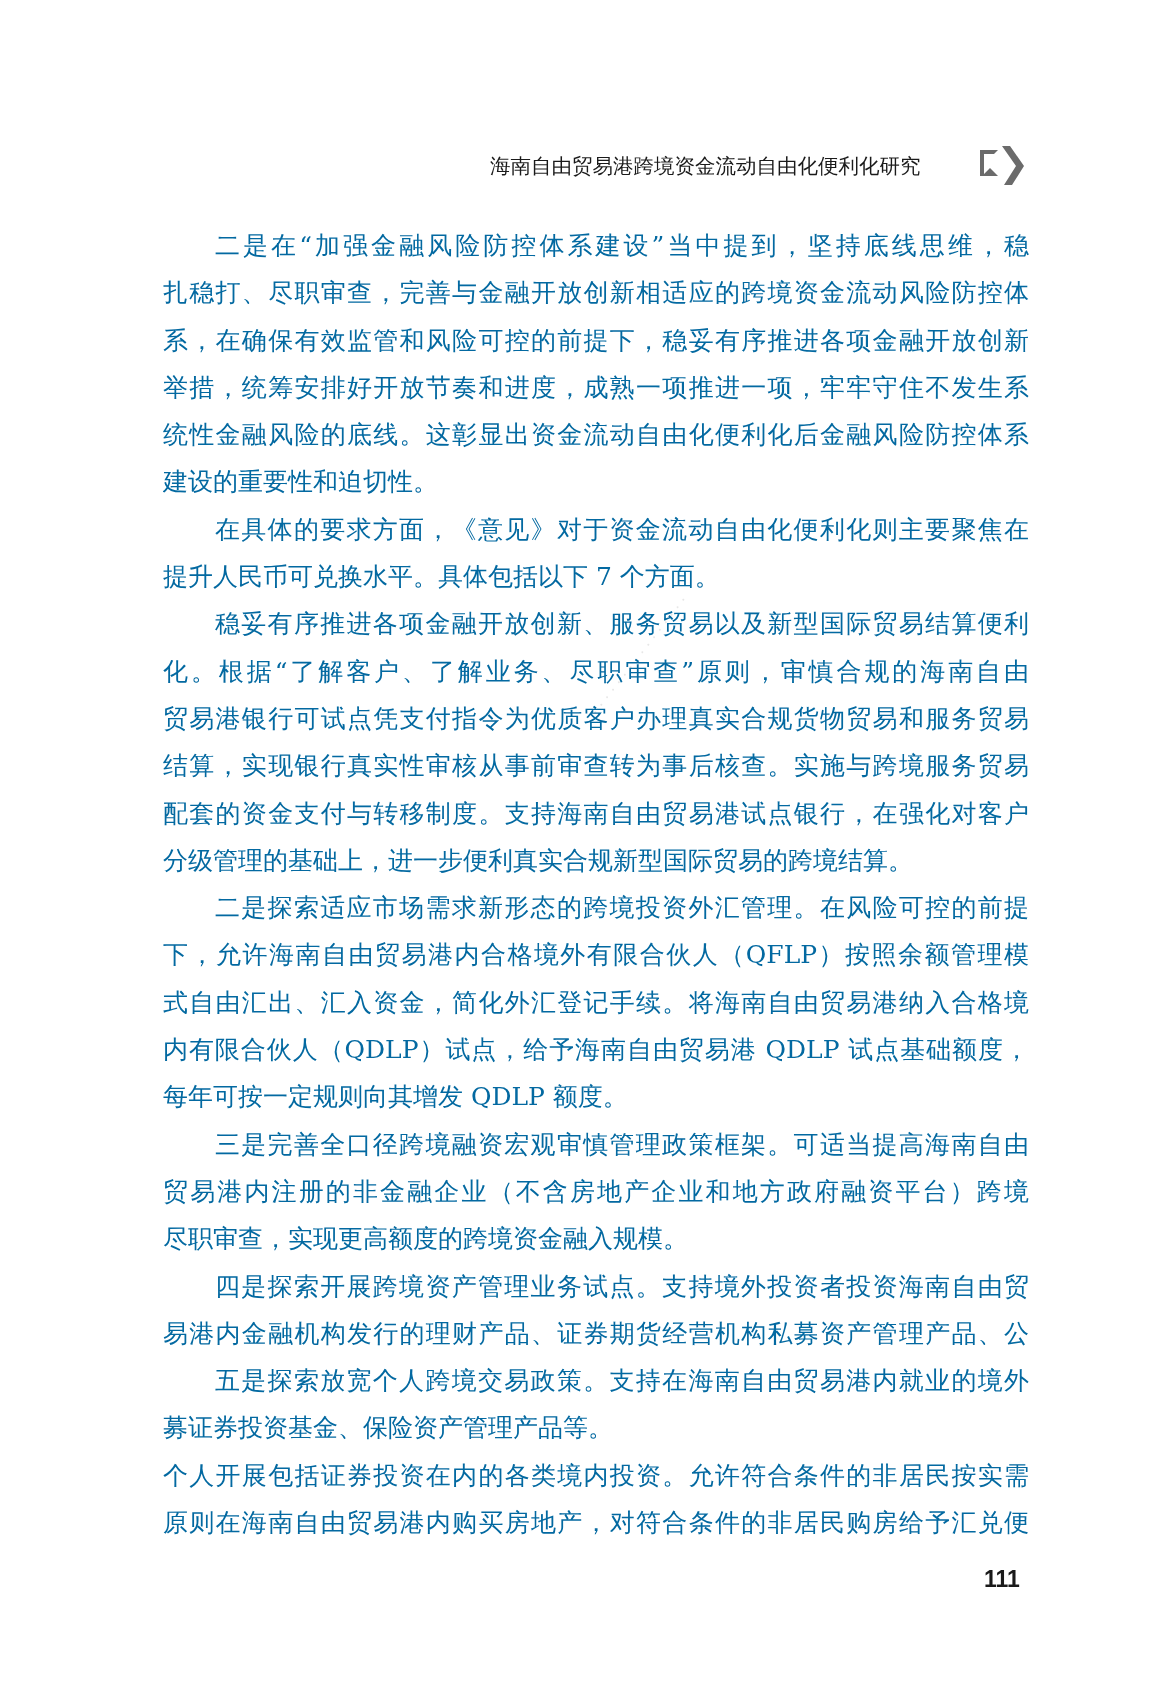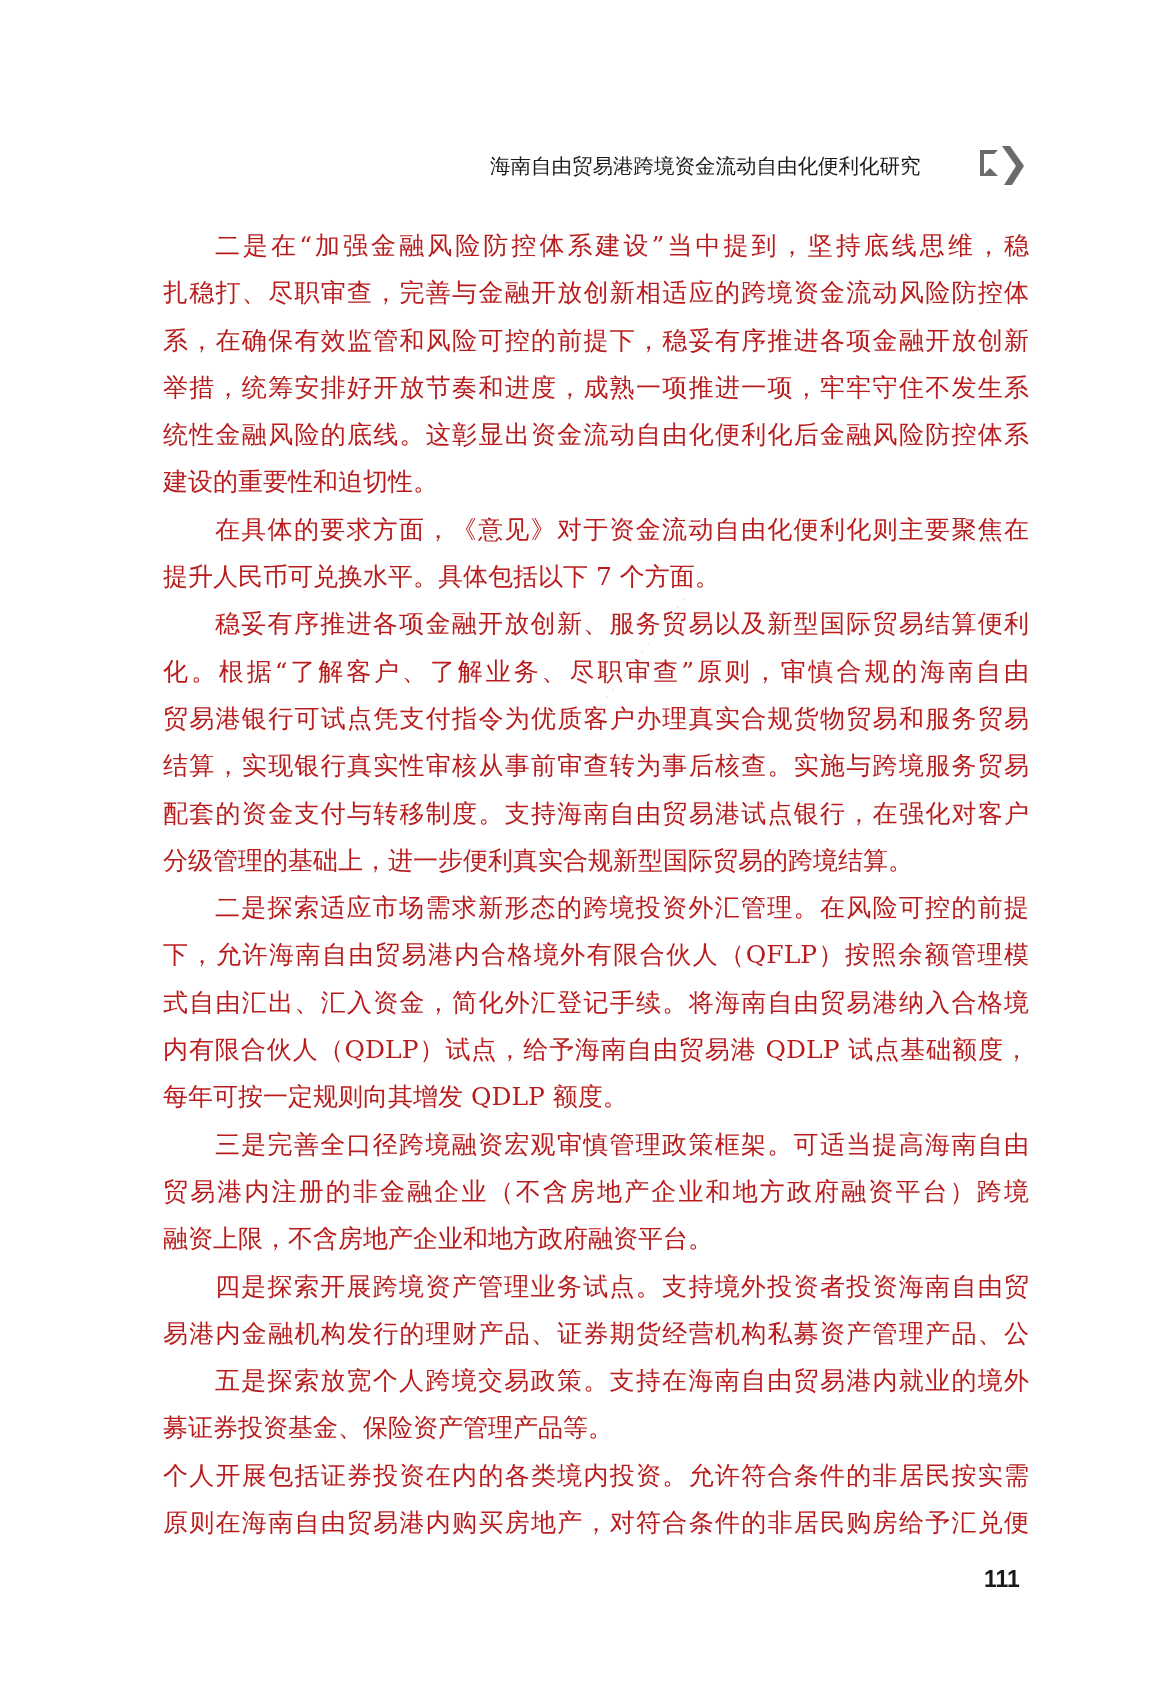--- a/index.html
+++ b/index.html
@@ -7,21 +7,21 @@
     .page { position: absolute; left: 12px; top: 0; width: 1166px; height: 1683px; background: #fff; }
     .running-head {
       position: absolute; left: 478px; top: 152px; width: 440px;
       font-family: "DejaVu Sans", "Liberation Sans", sans-serif;
       font-size: 20.5px; color: #1a1a1a; white-space: nowrap; letter-spacing: 0px;
     }
     .head-icon { position: absolute; left: 966px; top: 144px; width: 50px; height: 42px; }
     .body-text {
       position: absolute; left: 151px; top: 222px; width: 866px;
       font-family: "DejaVu Serif", "Liberation Serif", serif;
-      font-size: 25px; color: #b91c1c;
+      font-size: 25px; color: #0369a1;
     }
     .line {
       height: 47.3px; line-height: 47.3px; white-space: nowrap;
       text-align: justify; text-align-last: justify; text-justify: inter-character;
       overflow: hidden;
     }
     .line.last { text-align-last: left; }
     .line.indent { padding-left: 52px; }
     .page-number {
       position: absolute; left: 972px; top: 1566px;
@@ -69,21 +69,21 @@
     <div class="line last">分级管理的基础上，进一步便利真实合规新型国际贸易的跨境结算。</div>
 
     <div class="line indent">二是探索适应市场需求新形态的跨境投资外汇管理。在风险可控的前提</div>
     <div class="line">下，允许海南自由贸易港内合格境外有限合伙人（QFLP）按照余额管理模</div>
     <div class="line">式自由汇出、汇入资金，简化外汇登记手续。将海南自由贸易港纳入合格境</div>
     <div class="line">内有限合伙人（QDLP）试点，给予海南自由贸易港 QDLP 试点基础额度，</div>
     <div class="line last">每年可按一定规则向其增发 QDLP 额度。</div>
 
     <div class="line indent">三是完善全口径跨境融资宏观审慎管理政策框架。可适当提高海南自由</div>
     <div class="line">贸易港内注册的非金融企业（不含房地产企业和地方政府融资平台）跨境</div>
-    <div class="line last">融资上限，不含房地产企业和地方政府融资平台。</div>
+    <div class="line last">尽职审查，实现更高额度的跨境资金融入规模。</div>
 
     <div class="line indent">四是探索开展跨境资产管理业务试点。支持境外投资者投资海南自由贸</div>
     <div class="line">易港内金融机构发行的理财产品、证券期货经营机构私募资产管理产品、公</div>
     <div class="line indent">五是探索放宽个人跨境交易政策。支持在海南自由贸易港内就业的境外</div>
 
     <div class="line last">募证券投资基金、保险资产管理产品等。</div>
     <div class="line">个人开展包括证券投资在内的各类境内投资。允许符合条件的非居民按实需</div>
     <div class="line">原则在海南自由贸易港内购买房地产，对符合条件的非居民购房给予汇兑便</div>
   </div>
 

